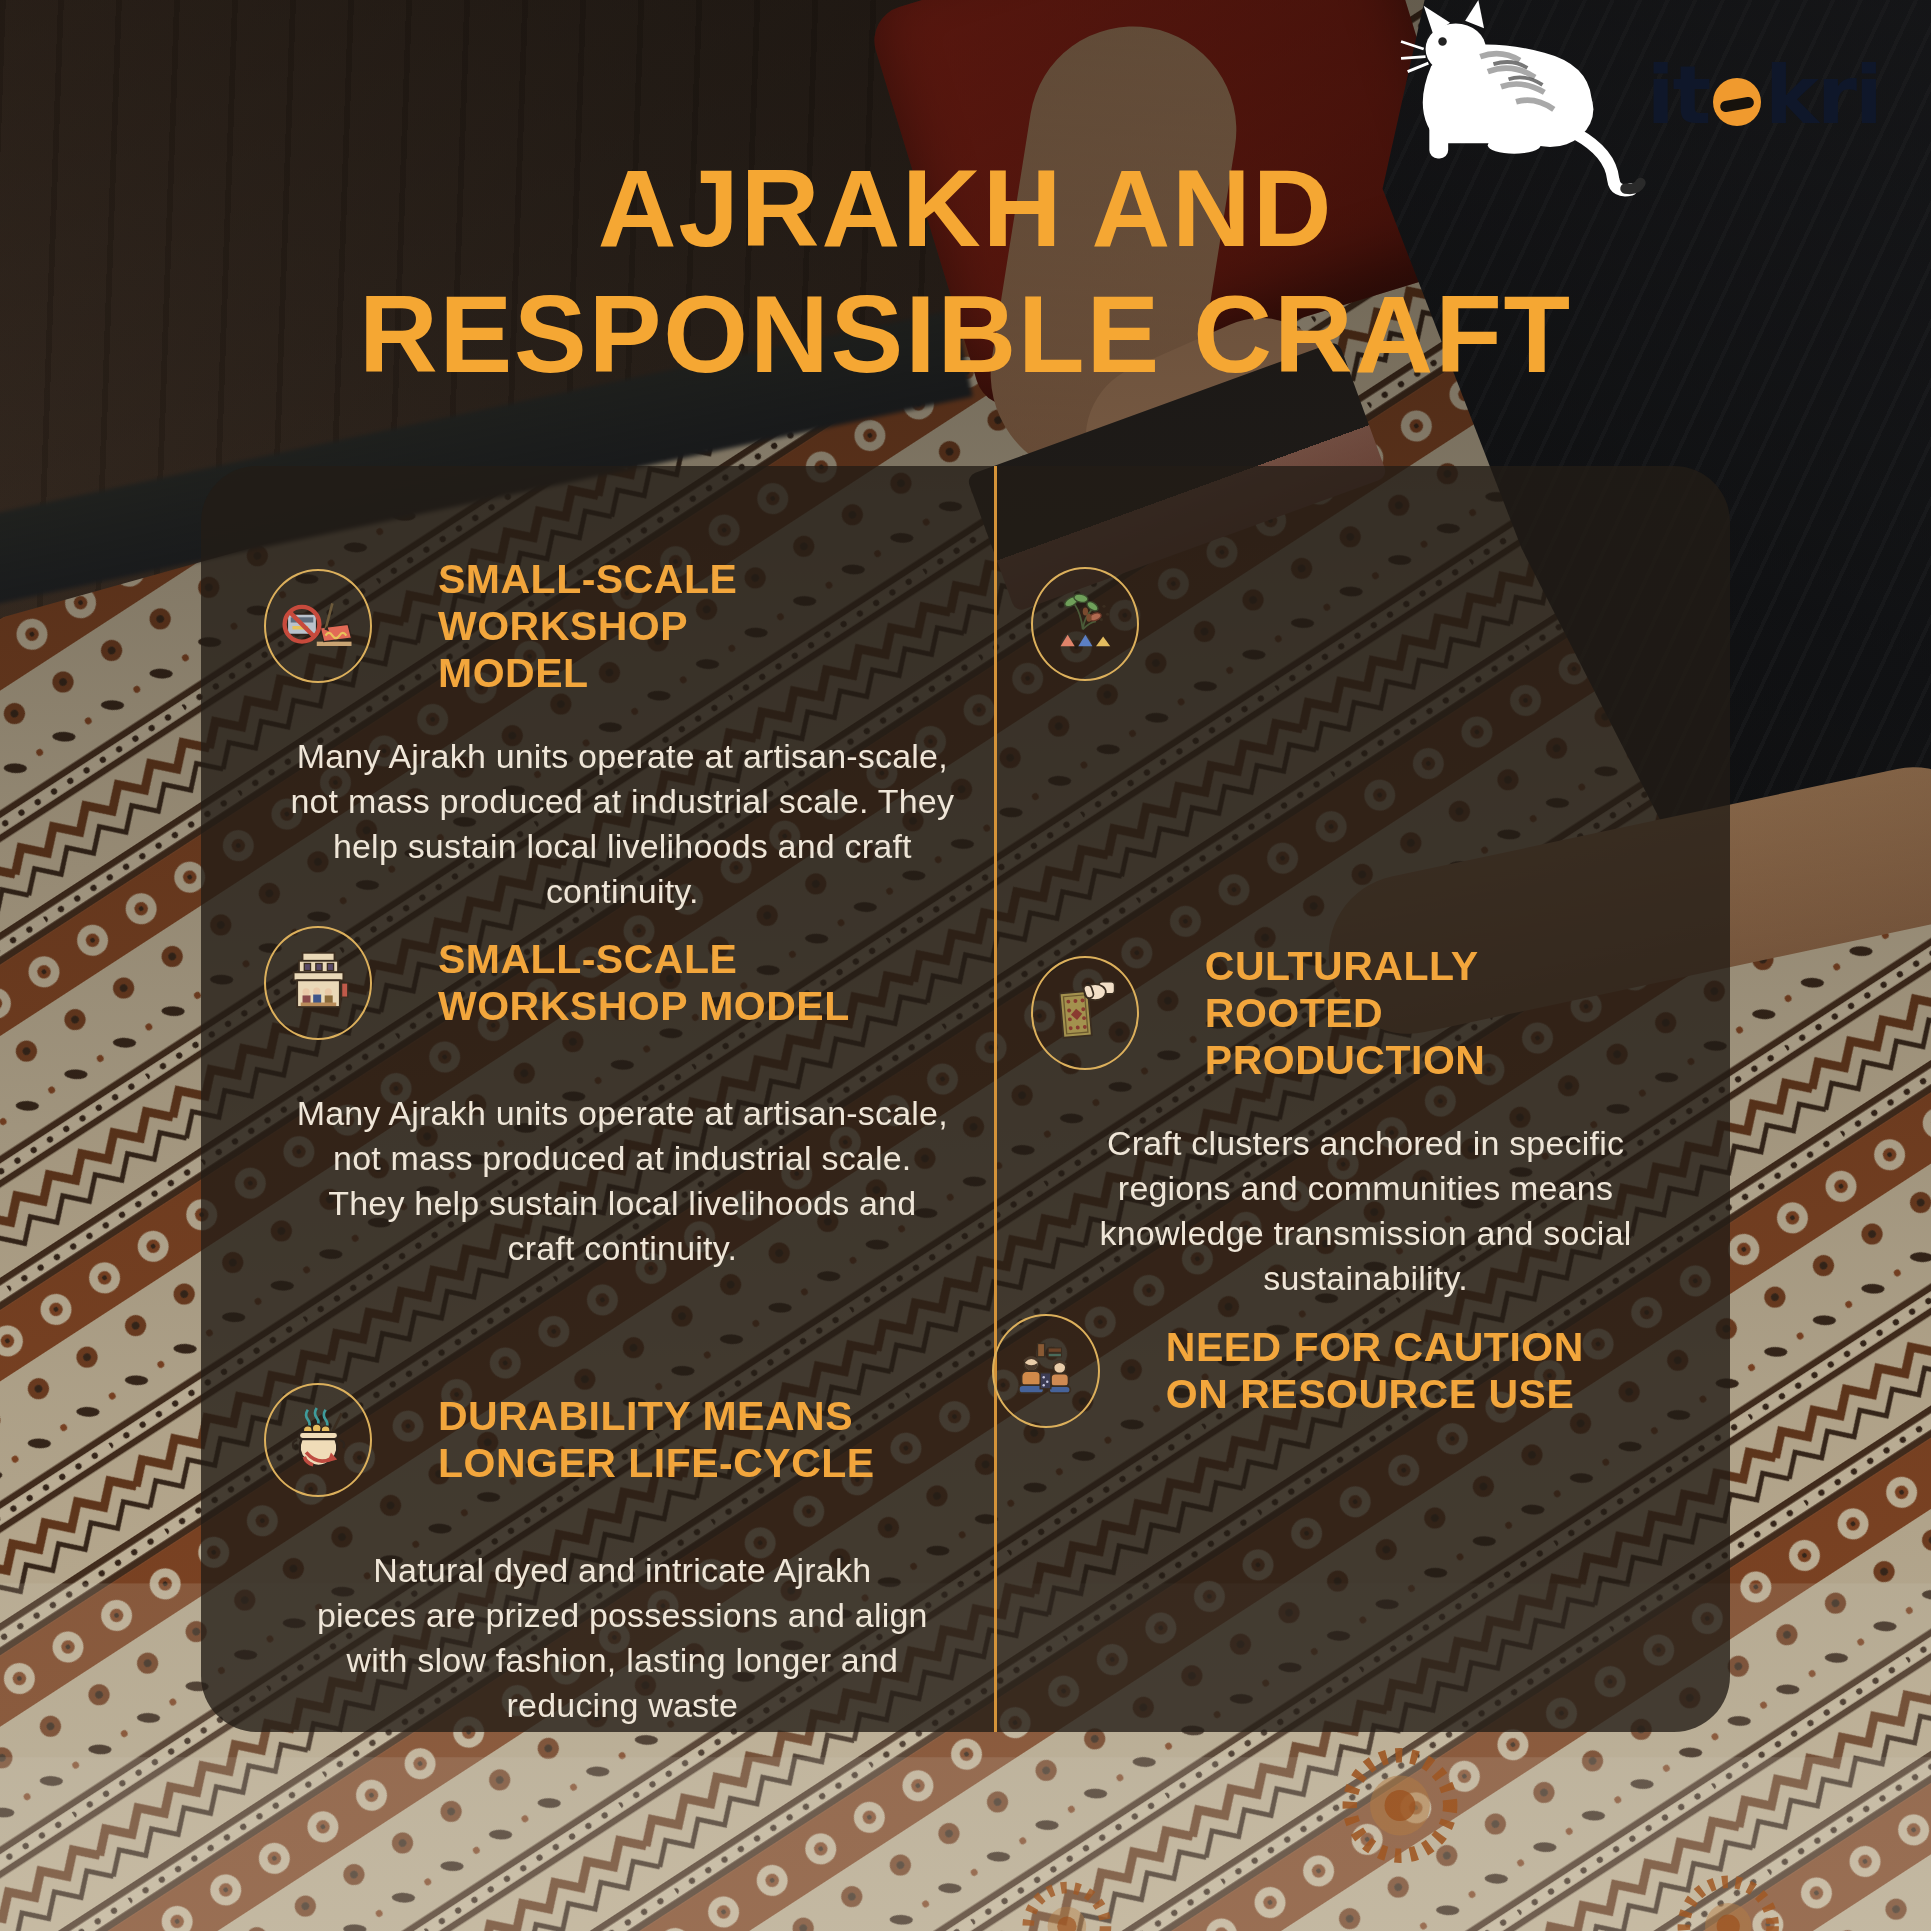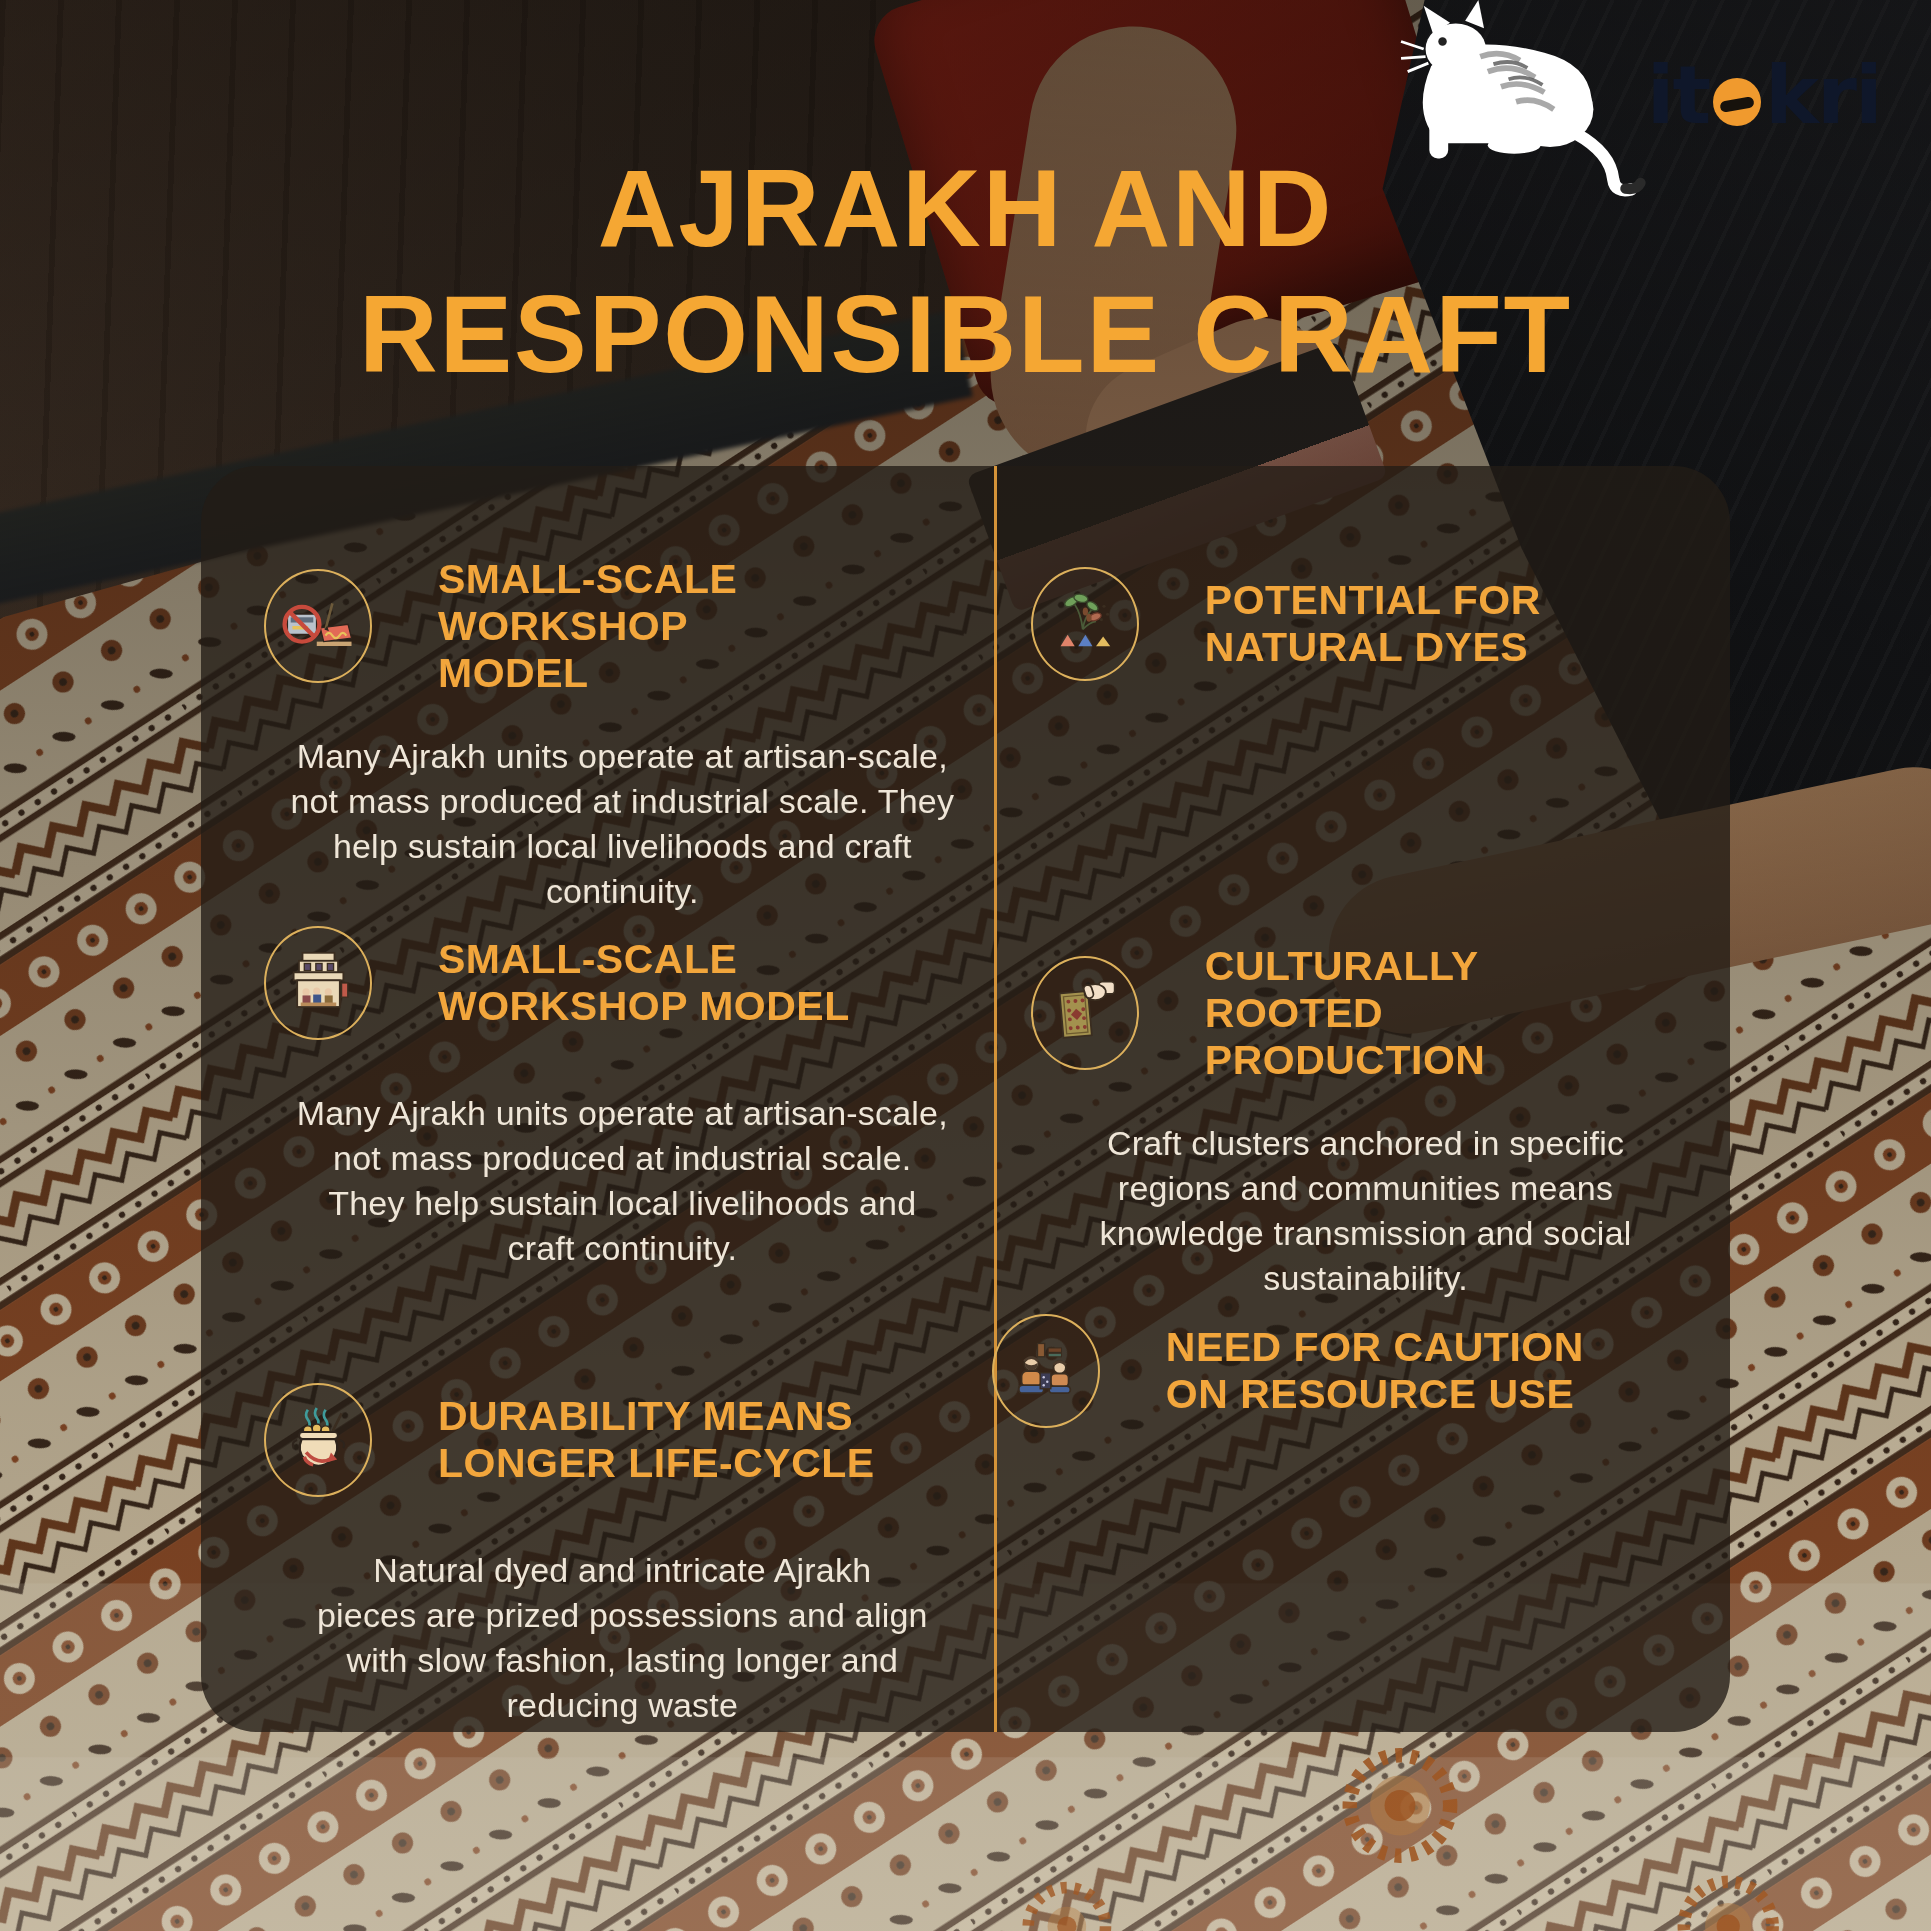--- a/index.html
+++ b/index.html
@@ -295,22 +295,20 @@
           <ellipse cx="41" cy="24" rx="3" ry="4.5" fill="#7a4a2e"></ellipse>
           <ellipse cx="45" cy="31" rx="3" ry="4.5" fill="#7a4a2e"></ellipse>
           <circle cx="62" cy="18" r="1.8" fill="#3a2d20"></circle>
             <circle cx="66" cy="27" r="1.8" fill="#3a2d20"></circle>
             <circle cx="59" cy="33" r="1.8" fill="#3a2d20"></circle>
           <polygon points="13,63 29,63 21,50" fill="#e0836a"></polygon>
           <polygon points="33,63 49,63 41,50" fill="#5b7fc4"></polygon>
           <polygon points="53,63 69,63 61,52" fill="#e3bc5f"></polygon>
         </svg>
       </div>
-      <h2 class="f-title">POTENTIAL FOR
-NATURAL DYES</h2>
     </div>
   </div>
 
   <div class="feature f-r2 col-right">
     <div class="f-head">
       <div class="icon-oval">
         <svg width="71" height="71" viewBox="0 0 80 80" aria-hidden="true">
           <g transform="rotate(-5 30 40)">
             <rect x="14" y="16" width="32" height="50" fill="#a3914e" stroke="#3a2d20" stroke-width="2"></rect>
             <rect x="18" y="20" width="24" height="42" fill="none" stroke="#6d5a2e" stroke-width="1.5"></rect>

